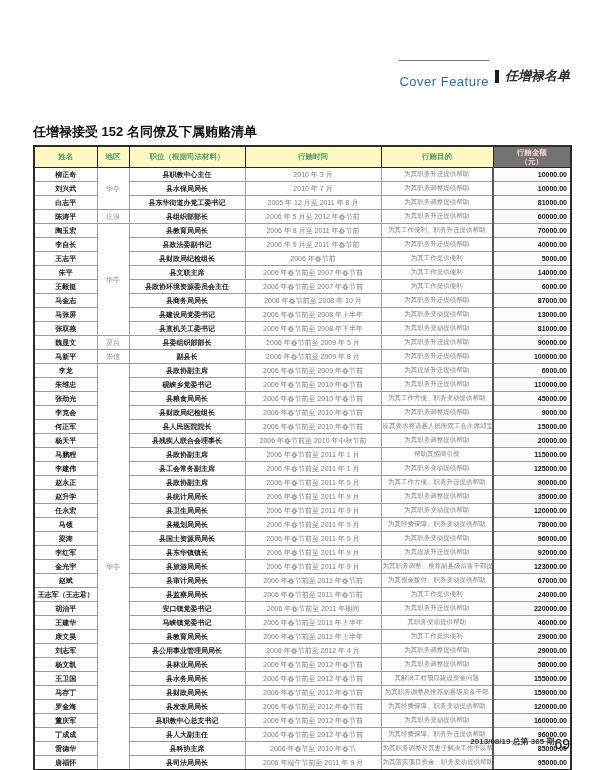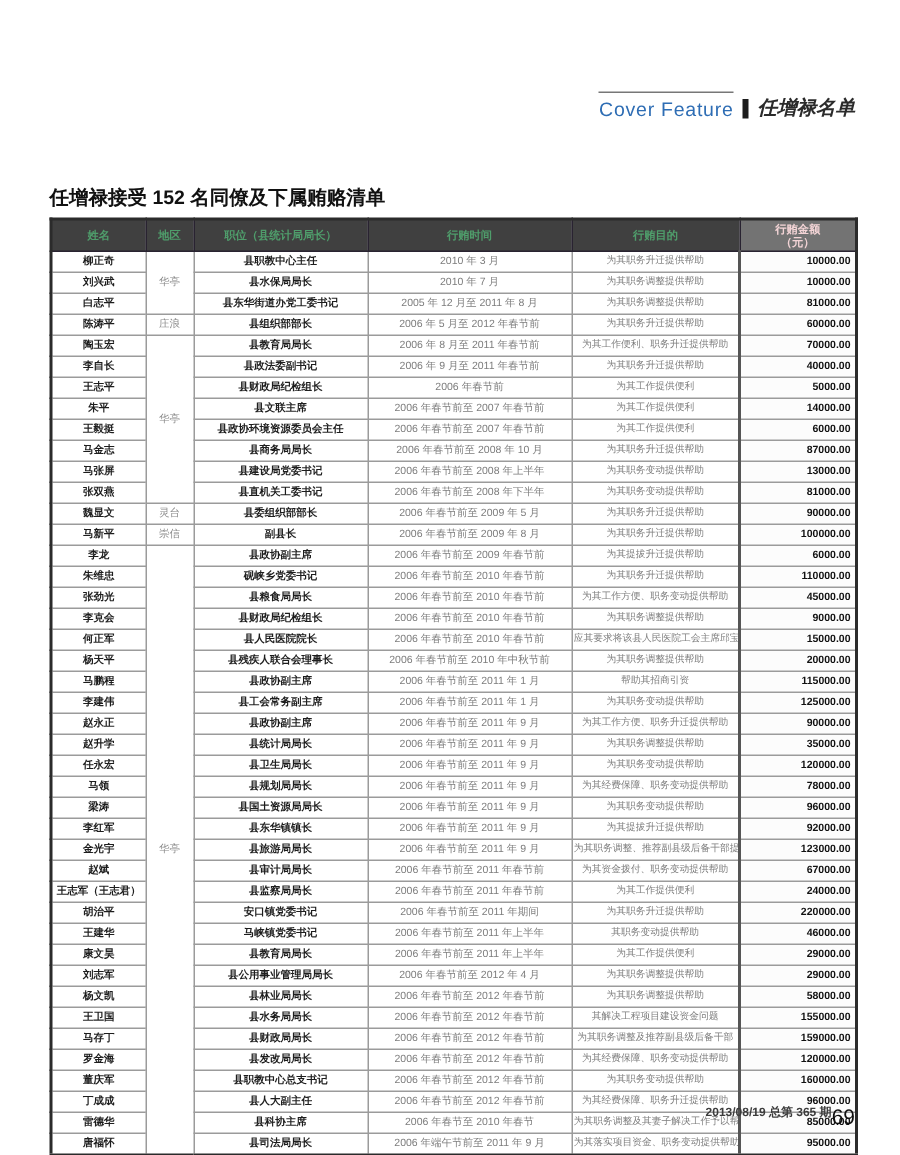--- a/index.html
+++ b/index.html
@@ -1,30 +1,30 @@
 <!DOCTYPE html>
 <html><head>
 <meta charset="utf-8">
 <style>
   html,body{margin:0;padding:0;background:#e8e8e8;}
   .page{position:relative;width:600px;height:770px;background:#ffffff;margin:0 auto;overflow:hidden;
         font-family:"Liberation Sans","DejaVu Sans",sans-serif;color:#222;}
   
   .top-header{position:absolute;top:60px;right:30px;display:flex;align-items:center;gap:6px;}
-  .cf{color:#2e6db4;font-size:13px;letter-spacing:.5px;border-top:1px solid #777;padding-top:3px;}
+  .cf{color:#2e6db4;font-size:13px;letter-spacing:.5px;border-top:1px solid #777;padding-top:13px;}
   .vbar{width:4px;height:13px;background:#1c1c1c;display:inline-block;margin-top:3px;}
   .feature{font-size:13px;font-weight:bold;color:#2b2b2b;margin-top:3px;font-style:italic;}
   
   .title{position:absolute;left:33px;top:123px;margin:0;font-size:13px;font-weight:bold;color:#111;}
   
   table{position:absolute;left:33px;top:145px;width:537px;border-collapse:collapse;table-layout:fixed;
         border:2px solid #2b2b2b;}
   col.w-name{width:63px;} col.w-region{width:32px;} col.w-position{width:116px;}
   col.w-time{width:136px;} col.w-purpose{width:112px;} col.w-amount{width:78px;}
-  thead th{background:#404040;color:#4f9d6b;font-size:7.5px;font-weight:bold;height:20px;
+  thead th{background:#fef9c3;color:#4f9d6b;font-size:7.5px;font-weight:bold;height:20px;
            line-height:1.25;padding:0;text-align:center;border:1px solid #292331;white-space:pre-line;}
   thead th.h-amount{background:#737373;color:#f3d4d6;}
   tbody td{height:13px;padding:0 1px;font-size:7px;line-height:1;text-align:center;
            border:1px solid #9b9b9b;white-space:nowrap;overflow:hidden;background:#fff;}
   td.c-name{font-weight:bold;color:#1d1d1d;}
   td.c-region{color:#8a8a8a;}
   td.c-position{font-weight:bold;color:#1d1d1d;}
   td.c-time{color:#7d7d7d;}
   td.c-purpose{color:#7d7d7d;font-size:6.5px;}
   td.c-amount{font-weight:bold;color:#111;text-align:right;padding-right:3px;
@@ -54,21 +54,21 @@
         <col class="w-region">
         <col class="w-position">
       <col class="w-time">
         <col class="w-purpose">
         <col class="w-amount">
     </colgroup>
     <thead>
       <tr id="head-row">
           <th class="h-name">姓名</th>
           <th class="h-region">地区</th>
-          <th class="h-position">职位（县统计局局长）</th>
+          <th class="h-position">职位（根据司法材料）</th>
           <th class="h-time">行贿时间</th>
           <th class="h-purpose">行贿目的</th>
           <th class="h-amount">行贿金额
 （元）</th>
         </tr>
     </thead>
     <tbody id="table-body">
         <tr>
           <td class="c-name">柳正奇</td>
           <td class="c-region" rowspan="3">华亭</td>

